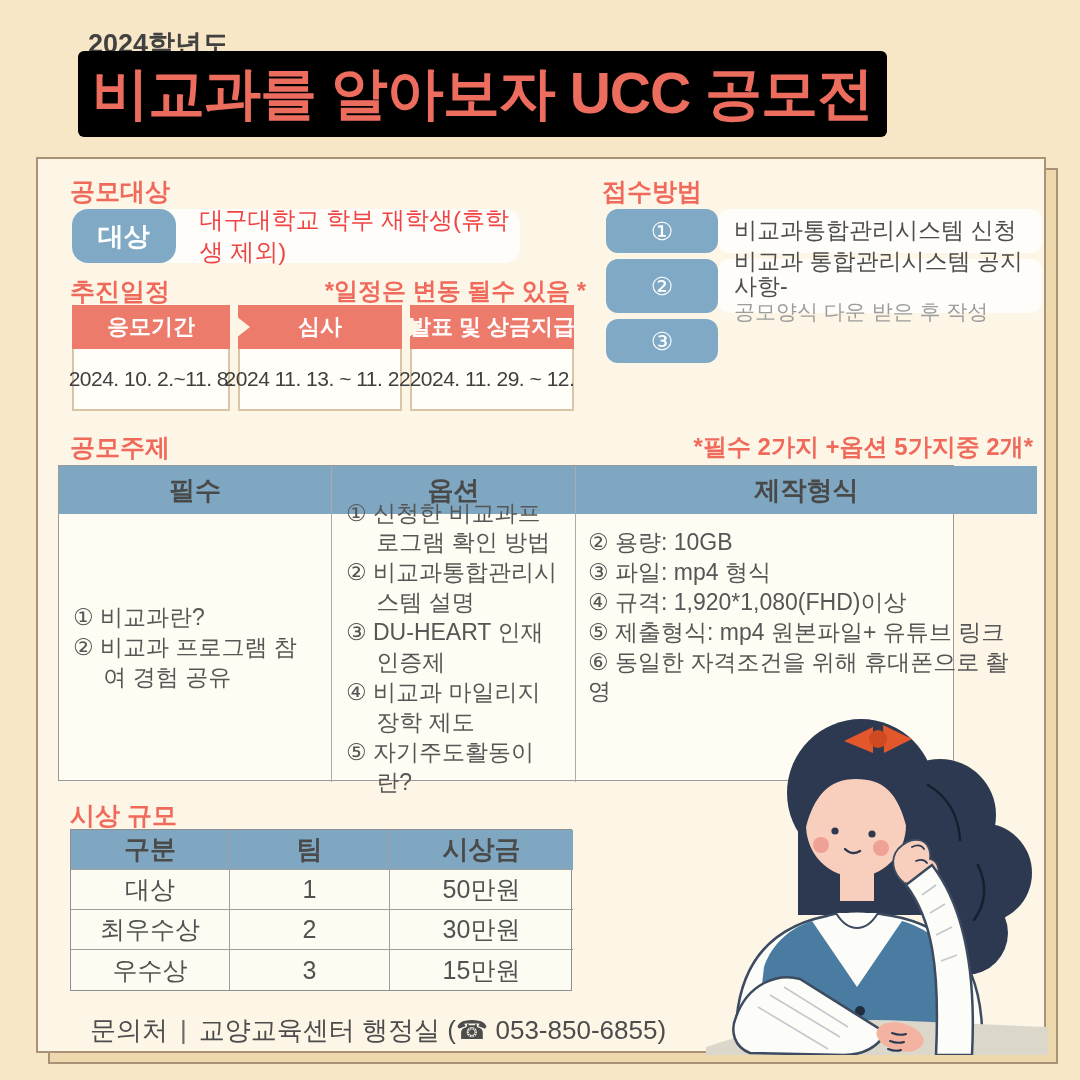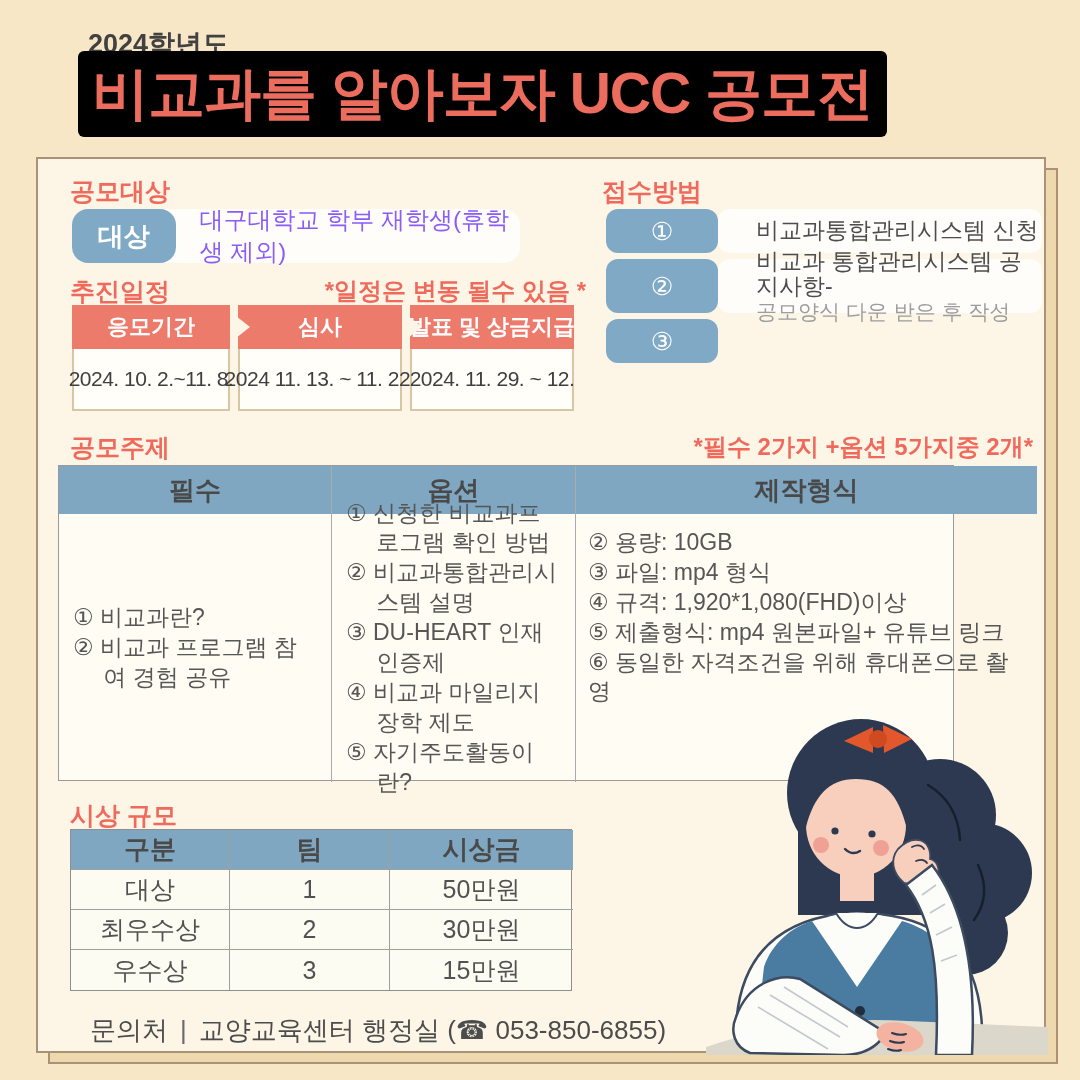--- a/index.html
+++ b/index.html
@@ -52,36 +52,36 @@
   .target-row {
     position:absolute; left:34px; top:50px; width:448px; height:54px;
     background:#fffdfa; border-radius:16px; display:flex; align-items:center;
   }
   .badge {
     background:#80a9c5; color:#fff; display:flex; align-items:center; justify-content:center;
   }
   .badge-target {
     width:128px; height:54px; border-radius:16px; font-size:26px; font-weight:600;
   }
-  .target-text { font-size:24px; color:#8b5cf6; padding-left:24px; }
+  .target-text { font-size:24px; color:#ef4444; padding-left:24px; }
 
   
   .h-apply { left:564px; top:16px; }
   .apply-rows {
     position:absolute; left:568px; top:50px; width:436px;
     display:flex; flex-direction:column; gap:6px;
   }
   .apply-row { display:flex; }
   .apply-row .num-badge {
     width:112px; border-radius:12px; font-size:25px; flex:none;
   }
   .apply-row .row-body {
     flex:1; background:#fffdfa; border-radius:12px;
     display:flex; flex-direction:column; justify-content:center;
-    padding-left:38px;
+    padding-left:16px;
   }
   .apply-row.r1, .apply-row.r3 { height:44px; }
   .apply-row.r2 { height:54px; }
   .row-line1 { font-size:23px; color:#4d4d4d; line-height:1.12; }
   .row-line2 { font-size:21px; color:#9d9d9d; line-height:1.12; }
 
   
   .h-schedule { left:32px; top:116px; }
   .note-schedule { right:458px; top:116px; }
   .sched-cards {

